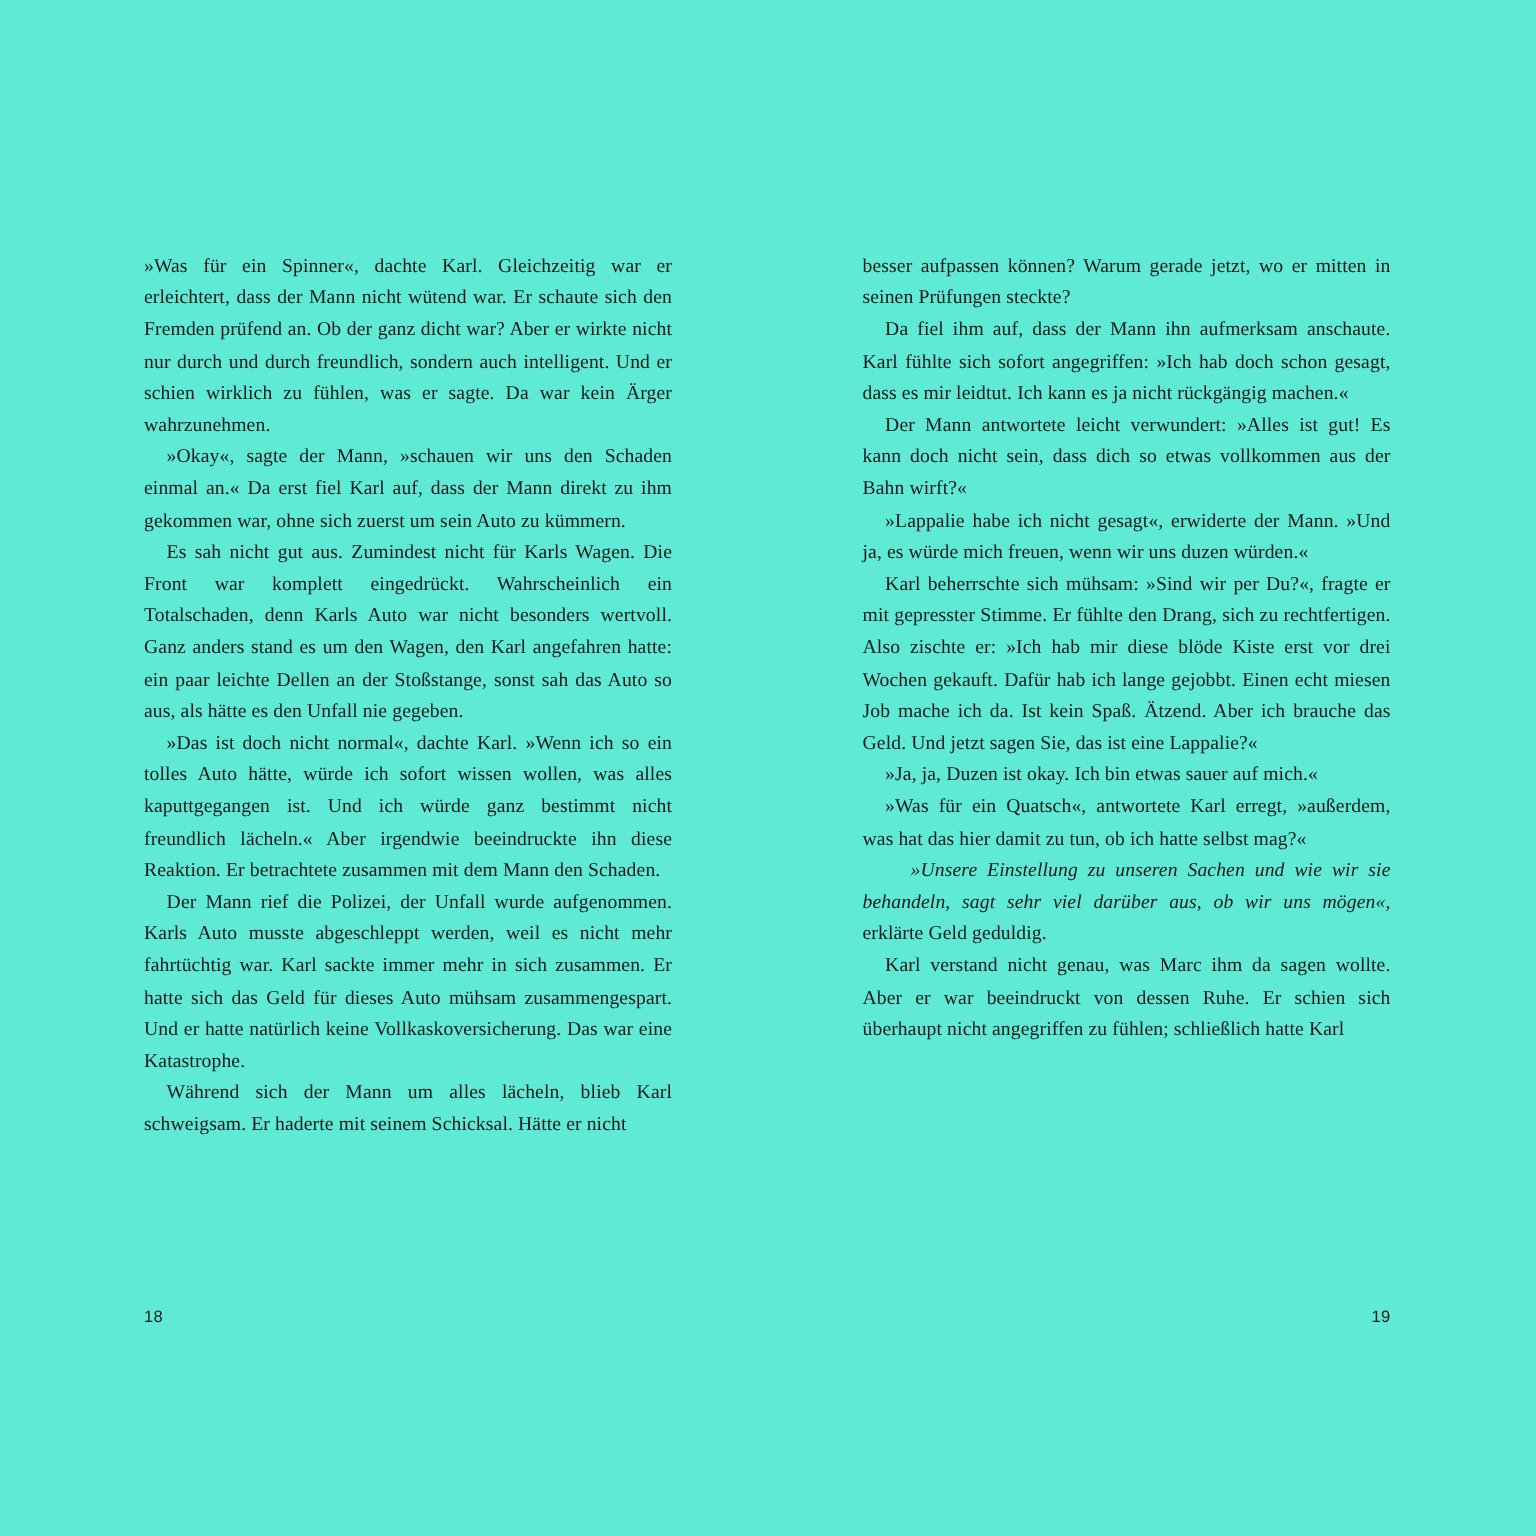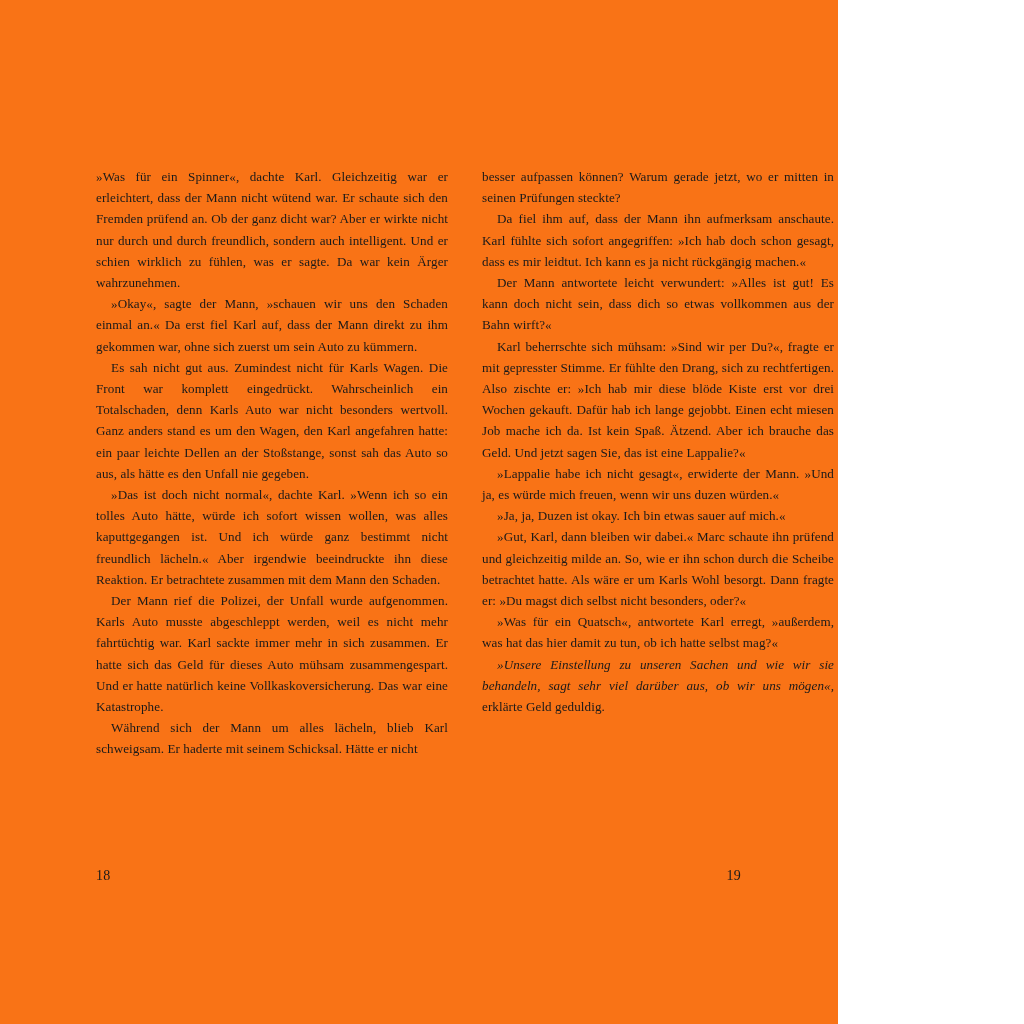--- a/index.html
+++ b/index.html
@@ -9,23 +9,23 @@
   }
   body {
     width: 1024px;
     height: 1024px;
     font-family: "Liberation Serif", serif;
     color: #1a1a1a;
     overflow: hidden;
   }
   .book-spread {
     position: relative;
-    width: 838px;
+    width: 1024px;
     height: 1024px;
-    background: #f97316;
+    background: #5eead4;
     display: flex;
     box-sizing: border-box;
   }
   .page {
     position: relative;
     box-sizing: border-box;
     width: 512px;
     height: 1024px;
   }
   .page-left .text-column {
@@ -48,26 +48,27 @@
     text-justify: inter-word;
     hyphens: manual;
     -webkit-hyphens: manual;
     letter-spacing: 0.006em;
   }
   .text-column p.indent {
     text-indent: 1.15em;
   }
   .text-column p em {
     font-style: italic;
+    margin-left: 17px;
   }
   .folio {
     position: absolute;
     bottom: 140px;
-    font-size: 14px;
-    font-family: Liberation Serif, serif;
+    font-size: 11px;
+    font-family: Liberation Sans, sans-serif;
     color: #1a1a1a;
     letter-spacing: 0.02em;
   }
   .page-left .folio {
     left: 96px;
   }
   .page-right .folio {
     right: 97px;
     text-align: center;
   }
@@ -96,23 +97,23 @@
     <div class="folio">18</div>
   </div>
 
   <div class="gutter"></div>
 
   <div class="page page-right">
     <div class="text-column">
       <p>besser aufpassen können? Warum gerade jetzt, wo er mitten in seinen Prüfungen steckte?</p>
       <p class="indent">Da fiel ihm auf, dass der Mann ihn aufmerksam anschaute. Karl fühlte sich sofort angegriffen: »Ich hab doch schon gesagt, dass es mir leidtut. Ich kann es ja nicht rückgängig machen.«</p>
       <p class="indent">Der Mann antwortete leicht verwundert: »Alles ist gut! Es kann doch nicht sein, dass dich so etwas vollkommen aus der Bahn wirft?«</p>
+      <p class="indent">»Lappalie habe ich nicht gesagt«, erwiderte der Mann. »Und ja, es würde mich freuen, wenn wir uns duzen würden.«</p>
       <p class="indent">Karl beherrschte sich mühsam: »Sind wir per Du?«, fragte er mit gepresster Stimme. Er fühlte den Drang, sich zu rechtfertigen. Also zischte er: »Ich hab mir diese blöde Kiste erst vor drei Wochen gekauft. Dafür hab ich lange gejobbt. Einen echt miesen Job mache ich da. Ist kein Spaß. Ätzend. Aber ich brauche das Geld. Und jetzt sagen Sie, das ist eine Lappalie?«</p>
-      <p class="indent">»Lappalie habe ich nicht gesagt«, erwiderte der Mann. »Und ja, es würde mich freuen, wenn wir uns duzen würden.«</p>
       <p class="indent">»Ja, ja, Duzen ist okay. Ich bin etwas sauer auf mich.«</p>
-      <p class="indent">»Gut, Karl, dann bleiben wir dabei.« Marc schaute ihn prüfend und gleichzeitig milde an. So, wie er ihn schon durch die Scheibe betrachtet hatte. Als wäre er um Karls Wohl besorgt. Dann fragte er: »Du magst dich selbst nicht besonders, oder?«</p>
       <p class="indent">»Was für ein Quatsch«, antwortete Karl erregt, »außerdem, was hat das hier damit zu tun, ob ich hatte selbst mag?«</p>
       <p class="indent"><em>»Unsere Einstellung zu unseren Sachen und wie wir sie behandeln, sagt sehr viel darüber aus, ob wir uns mögen«,</em><span> erklärte Geld geduldig.</span></p>
+      <p class="indent">Karl verstand nicht genau, was Marc ihm da sagen wollte. Aber er war beeindruckt von dessen Ruhe. Er schien sich überhaupt nicht angegriffen zu fühlen; schließlich hatte Karl</p>
     </div>
     <div class="folio">19</div>
   </div>
 
 </div>
 
 </body></html>

